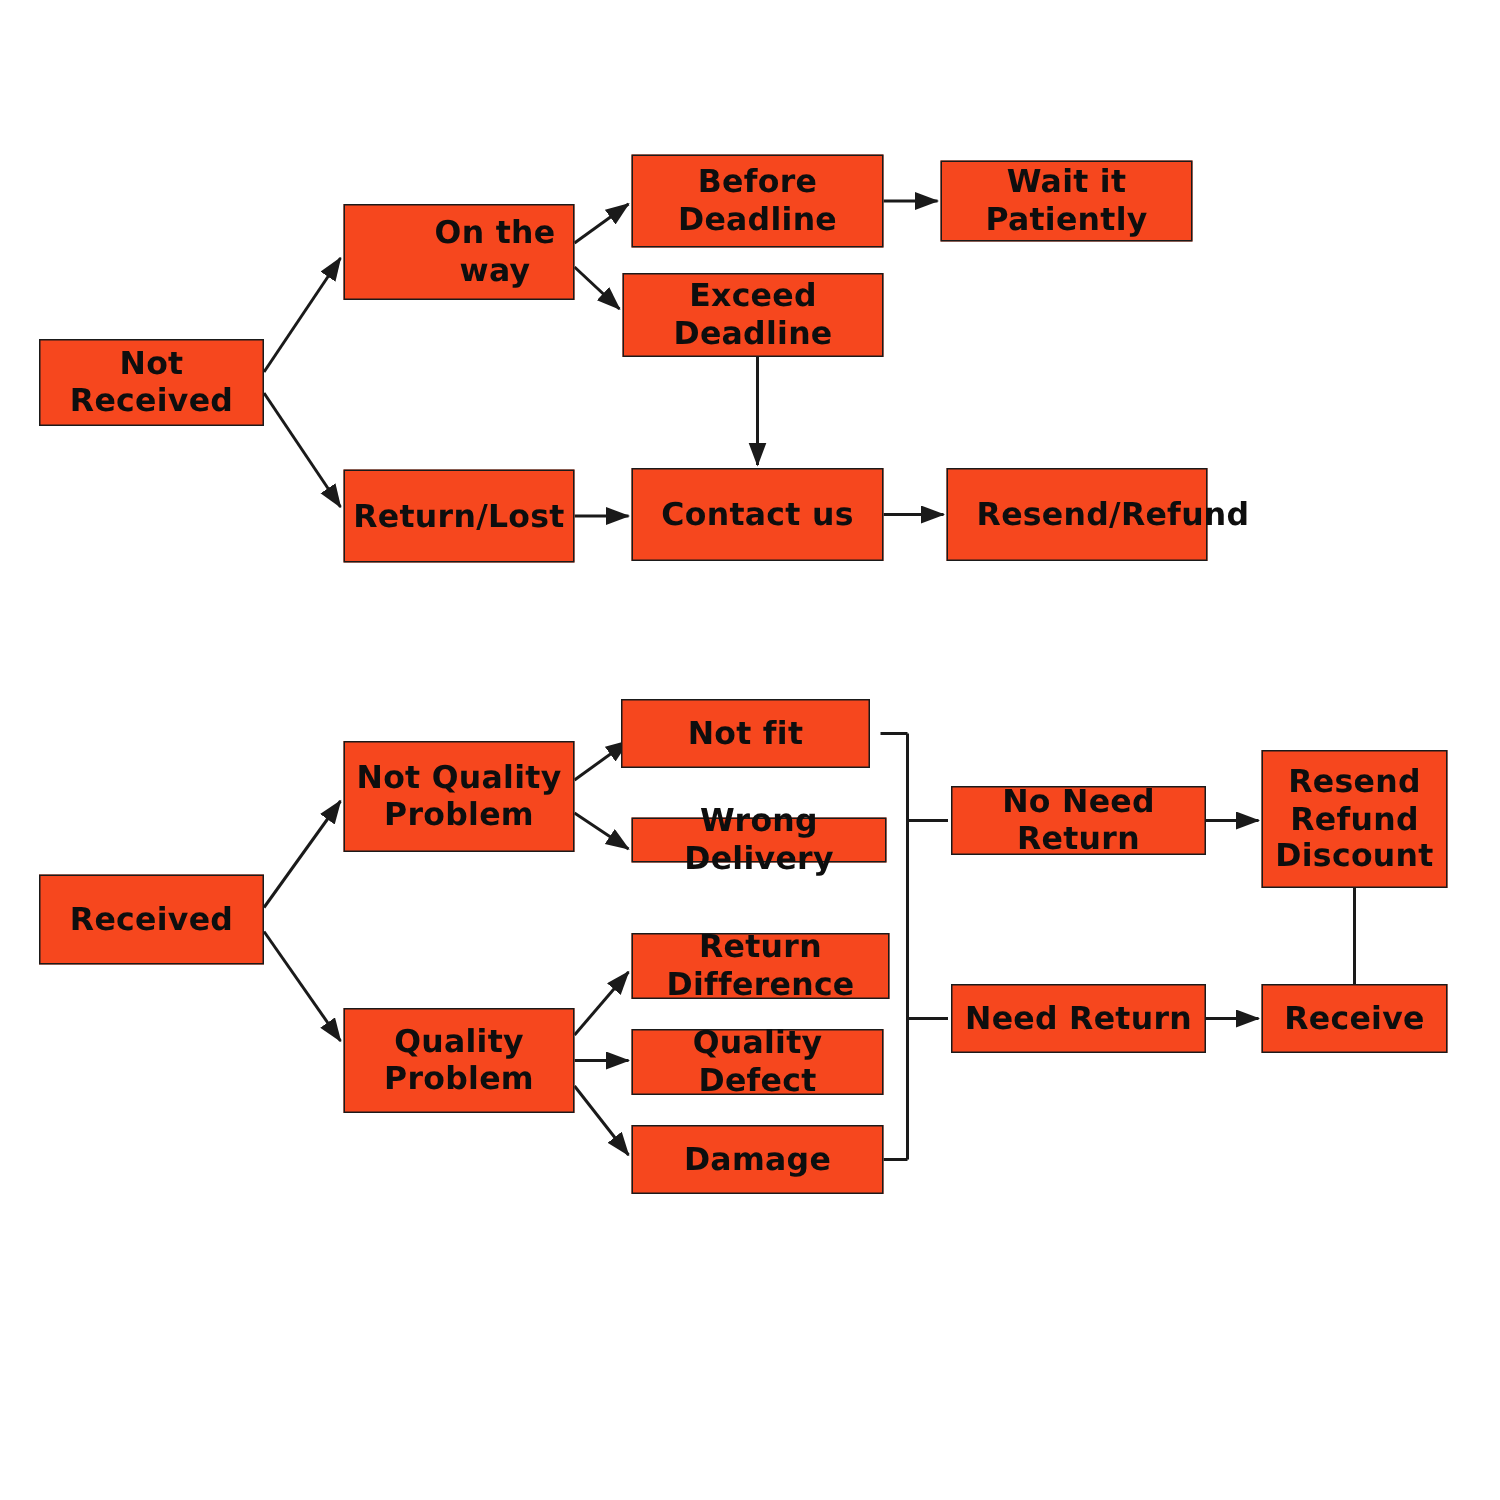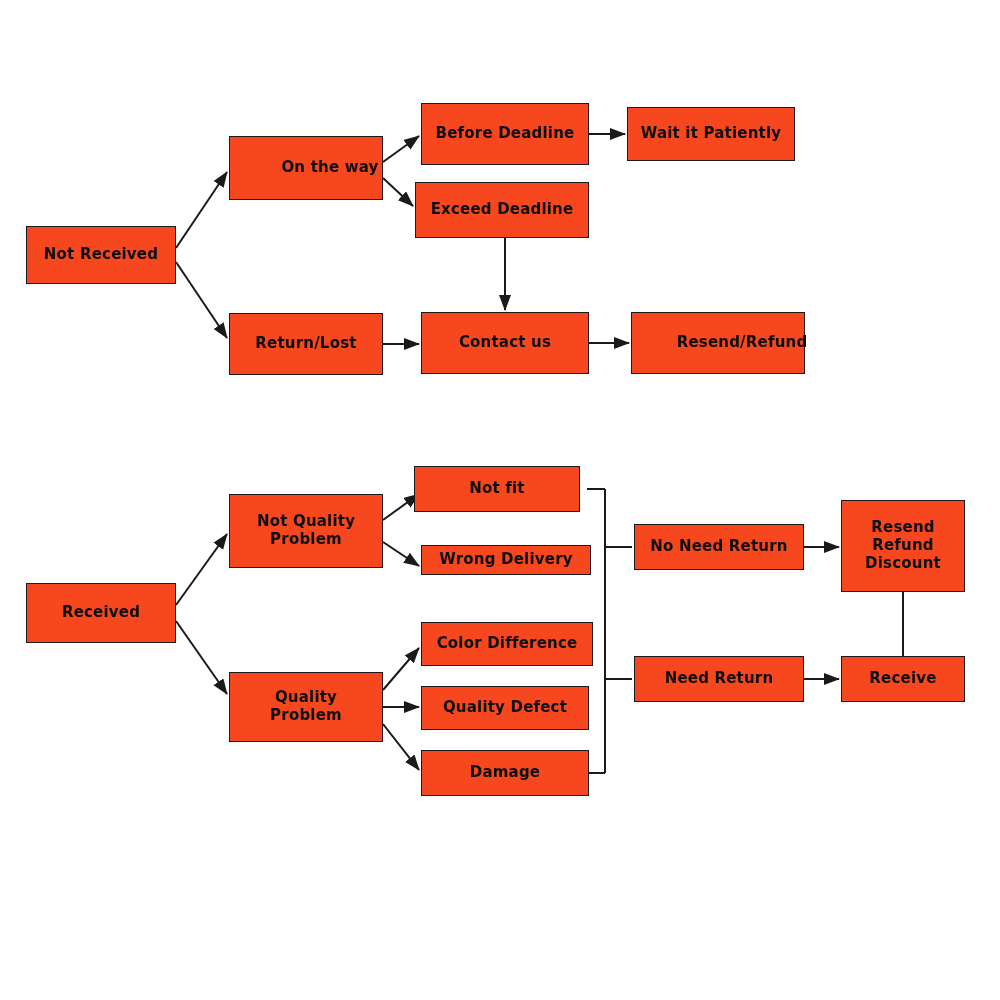--- a/index.html
+++ b/index.html
@@ -23,21 +23,21 @@
     height: 1000px;
     pointer-events: none;
   }
   .node {
     position: absolute;
     box-sizing: border-box;
     background: #f6471e;
     border: 1px solid #1a1a1a;
     color: #0e0e0e;
     font-weight: bold;
-    font-size: 15px;
+    font-size: 21px;
     line-height: 1.18;
     display: flex;
     align-items: center;
     justify-content: center;
     text-align: center;
     white-space: pre-line;
     letter-spacing: 0.2px;
   }
 </style>
 </head>
@@ -92,21 +92,21 @@
   <div class="node" style="left:421px;top:312px;width:168px;height:62px;">Contact us</div>
   <div class="node" style="left:631px;top:312px;width:174px;height:62px;padding-left:48px;">Resend/Refund</div>
 
   <div class="node" style="left:26px;top:583px;width:150px;height:60px;">Received</div>
   <div class="node" style="left:229px;top:494px;width:154px;height:74px;">Not Quality
 Problem</div>
   <div class="node" style="left:414px;top:466px;width:166px;height:46px;">Not fit</div>
   <div class="node" style="left:421px;top:545px;width:170px;height:30px;">Wrong Delivery</div>
   <div class="node" style="left:229px;top:672px;width:154px;height:70px;">Quality
 Problem</div>
-  <div class="node" style="left:421px;top:622px;width:172px;height:44px;">Color Difference</div>
+  <div class="node" style="left:421px;top:622px;width:172px;height:44px;">Return Difference</div>
   <div class="node" style="left:421px;top:686px;width:168px;height:44px;">Quality Defect</div>
   <div class="node" style="left:421px;top:750px;width:168px;height:46px;">Damage</div>
   <div class="node" style="left:634px;top:524px;width:170px;height:46px;">No Need Return</div>
   <div class="node" style="left:634px;top:656px;width:170px;height:46px;">Need Return</div>
   <div class="node" style="left:841px;top:500px;width:124px;height:92px;">Resend
 Refund
 Discount</div>
   <div class="node" style="left:841px;top:656px;width:124px;height:46px;">Receive</div>
 
 </div>

